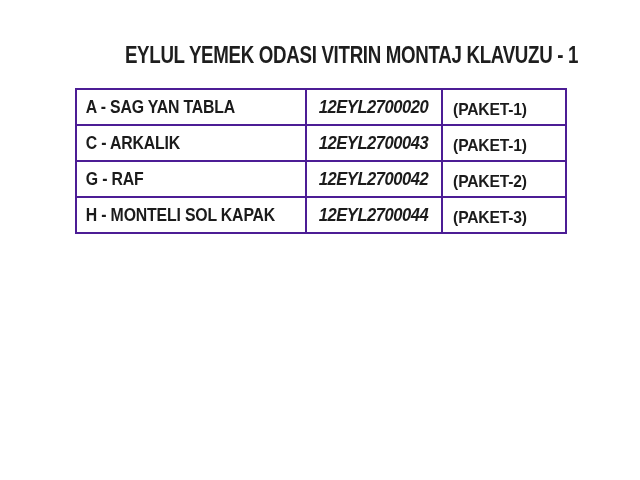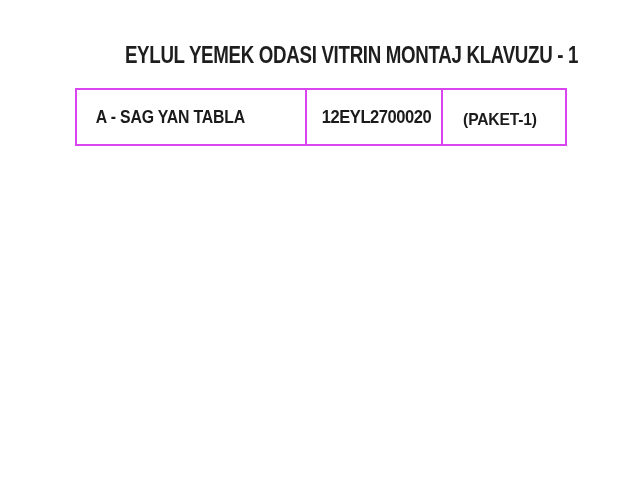--- a/index.html
+++ b/index.html
@@ -38,29 +38,29 @@
   }
   table.parts-table {
     position: absolute;
     top: 88px;
     left: 75px;
     width: 490px;
     border-collapse: collapse;
     table-layout: fixed;
   }
   .parts-table td {
-    border: 2px solid #d946ef;
+    border: 2px solid #4c1d95;
     height: 34px;
     vertical-align: middle;
-    padding: 10px;
+    padding: 0;
     overflow: hidden;
     white-space: nowrap;
   }
   .col-part  { width: 230px; }
-  .col-code  { width: 136px; text-align: center; }
+  .col-code  { width: 136px; text-align: center; font-style: italic; }
   .col-paket { width: 124px; }
   .part-text {
     display: inline-block;
     padding-left: 10px;
     font-size: 18px;
     font-weight: 600;
     letter-spacing: -0.2px;
     transform: scaleX(0.88);
     transform-origin: 0 50%;
     color: #1b1b1b;
@@ -99,16 +99,31 @@
       <col class="col-part">
       <col class="col-code">
       <col class="col-paket">
     </colgroup>
     <tbody>
       <tr>
         <td class="col-part"><span class="part-text">A - SAG YAN TABLA</span></td>
         <td class="col-code"><span class="code-text">12EYL2700020</span></td>
         <td class="col-paket"><span class="paket-text">(PAKET-1)</span></td>
       </tr>
+      <tr>
+        <td class="col-part"><span class="part-text">C - ARKALIK</span></td>
+        <td class="col-code"><span class="code-text">12EYL2700043</span></td>
+        <td class="col-paket"><span class="paket-text">(PAKET-1)</span></td>
+      </tr>
+      <tr>
+        <td class="col-part"><span class="part-text">G - RAF</span></td>
+        <td class="col-code"><span class="code-text">12EYL2700042</span></td>
+        <td class="col-paket"><span class="paket-text">(PAKET-2)</span></td>
+      </tr>
+      <tr>
+        <td class="col-part"><span class="part-text">H - MONTELI SOL KAPAK</span></td>
+        <td class="col-code"><span class="code-text">12EYL2700044</span></td>
+        <td class="col-paket"><span class="paket-text">(PAKET-3)</span></td>
+      </tr>
     </tbody>
   </table>
 
 </div>
 
 </body></html>

